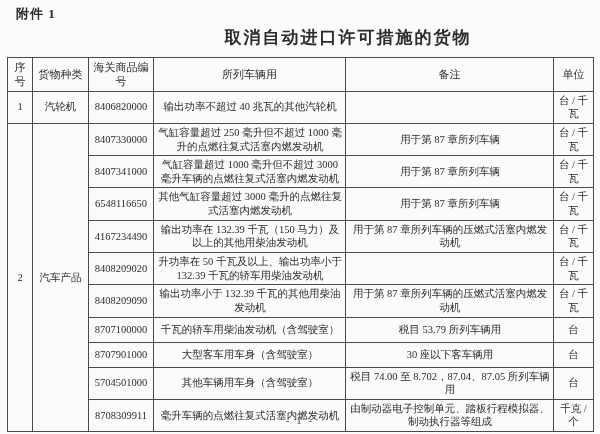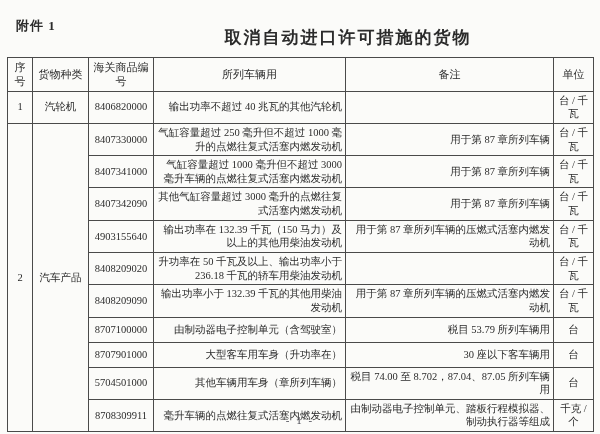--- a/index.html
+++ b/index.html
@@ -12,21 +12,21 @@
   .page {
     position: relative;
     width: 600px;
     height: 434px;
     background: #fbfbf9;
     overflow: hidden;
   }
   .attachment-label {
     position: absolute;
     left: 8px;
-    top: 17px;
+    top: 5px;
     font-size: 13px;
     font-weight: bold;
     letter-spacing: 1px;
     padding-left: 8px;
   }
   .doc-title {
     position: absolute;
     left: 0;
     top: 26px;
     width: 100%;
@@ -51,21 +51,21 @@
     padding: 2px 3px;
     vertical-align: middle;
     overflow: hidden;
   }
   .goods-table tr.header-row td {
     height: 25px;
     text-align: center;
     font-size: 11px;
   }
   .goods-table td.center { text-align: center; }
-  .goods-table td.left { text-align: right; padding-left: 4px; }
+  .goods-table td.left { text-align: center; padding-left: 4px; }
   .goods-table tr.single td { height: 20px; }
   .goods-table tr.double td { height: 27px; }
   .page-number {
     position: absolute;
     left: 0;
     top: 414px;
     width: 100%;
     text-align: center;
     font-size: 11px;
     color: #4c4c55;
@@ -119,64 +119,64 @@
       </tr>
 
       <tr class="double">
         <td class="center">8407341000</td>
         <td class="left">气缸容量超过 1000 毫升但不超过 3000 毫升车辆的点燃往复式活塞内燃发动机</td>
         <td class="left">用于第 87 章所列车辆</td>
         <td class="center">台 / 千瓦</td>
       </tr>
 
       <tr class="double">
-        <td class="center">8407342090</td>
+        <td class="center">6548116650</td>
         <td class="left">其他气缸容量超过 3000 毫升的点燃往复式活塞内燃发动机</td>
         <td class="left">用于第 87 章所列车辆</td>
         <td class="center">台 / 千瓦</td>
       </tr>
 
       <tr class="double">
-        <td class="center">4903155640</td>
+        <td class="center">4167234490</td>
         <td class="left">输出功率在 132.39 千瓦（150 马力）及以上的其他用柴油发动机</td>
         <td class="left">用于第 87 章所列车辆的压燃式活塞内燃发动机</td>
         <td class="center">台 / 千瓦</td>
       </tr>
 
       <tr class="double">
         <td class="center">8408209020</td>
-        <td class="left">升功率在 50 千瓦及以上、输出功率小于 236.18 千瓦的轿车用柴油发动机</td>
+        <td class="left">升功率在 50 千瓦及以上、输出功率小于 132.39 千瓦的轿车用柴油发动机</td>
         <td class="left"></td>
         <td class="center">台 / 千瓦</td>
       </tr>
 
       <tr class="double">
         <td class="center">8408209090</td>
         <td class="left">输出功率小于 132.39 千瓦的其他用柴油发动机</td>
         <td class="left">用于第 87 章所列车辆的压燃式活塞内燃发动机</td>
         <td class="center">台 / 千瓦</td>
       </tr>
 
       <tr class="single">
         <td class="center">8707100000</td>
-        <td class="left">由制动器电子控制单元（含驾驶室）</td>
+        <td class="left">千瓦的轿车用柴油发动机（含驾驶室）</td>
         <td class="left">税目 53.79 所列车辆用</td>
         <td class="center">台</td>
       </tr>
 
       <tr class="single">
         <td class="center">8707901000</td>
-        <td class="left">大型客车用车身（升功率在）</td>
+        <td class="left">大型客车用车身（含驾驶室）</td>
         <td class="left">30 座以下客车辆用</td>
         <td class="center">台</td>
       </tr>
 
       <tr class="single">
         <td class="center">5704501000</td>
-        <td class="left">其他车辆用车身（章所列车辆）</td>
+        <td class="left">其他车辆用车身（含驾驶室）</td>
         <td class="left">税目 74.00 至 8.702，87.04、87.05 所列车辆用</td>
         <td class="center">台</td>
       </tr>
 
       <tr class="double">
         <td class="center">8708309911</td>
         <td class="left">毫升车辆的点燃往复式活塞内燃发动机</td>
         <td class="left">由制动器电子控制单元、踏板行程模拟器、制动执行器等组成</td>
         <td class="center">千克 / 个</td>
       </tr>

